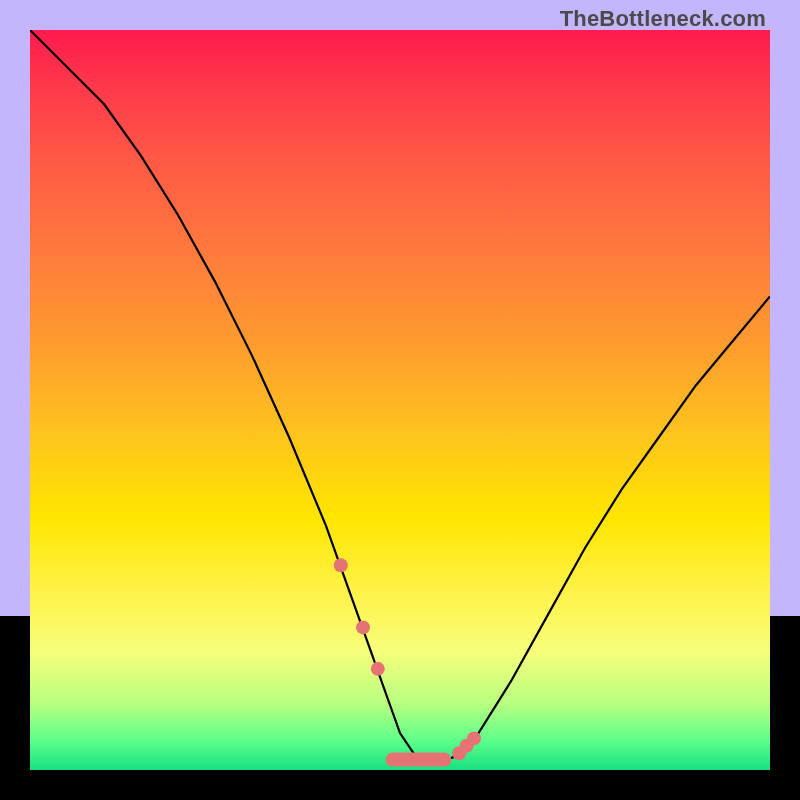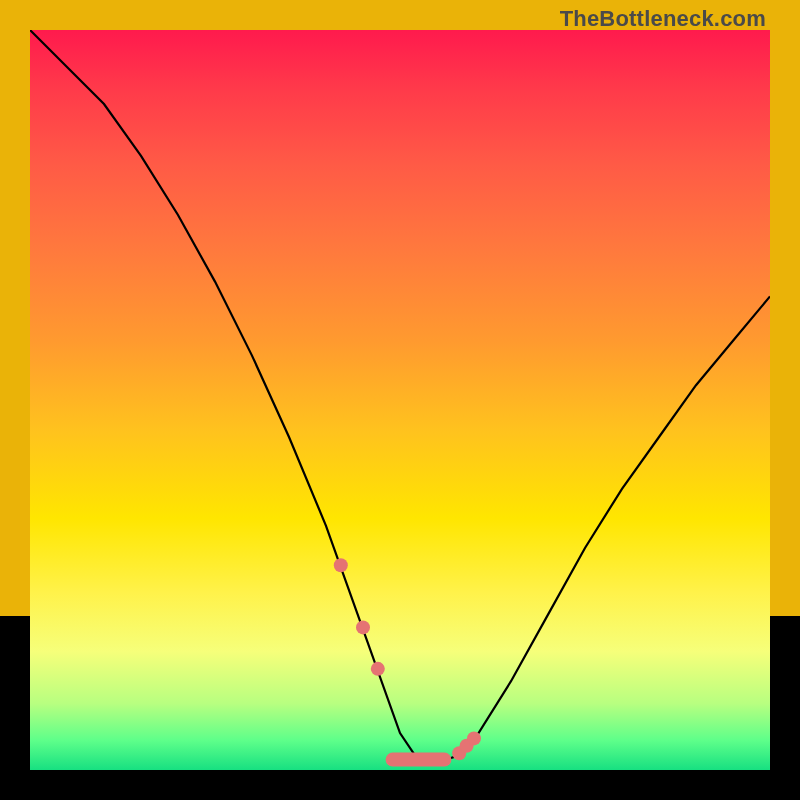--- a/index.html
+++ b/index.html
@@ -8,21 +8,21 @@
     width: 800px;
     height: 800px;
     background: #000;
     overflow: hidden;
     font-family: Arial, Helvetica, sans-serif;
   }
   .frame {
     position: relative;
     width: 800px;
     height: 616px;
-    background: #eab308;
+    background: #c4b5fd;
     text-decoration: underline;
   }
   .plot {
     position: absolute;
     left: 30px;
     top: 30px;
     width: 740px;
     height: 740px;
     
     background: linear-gradient(

